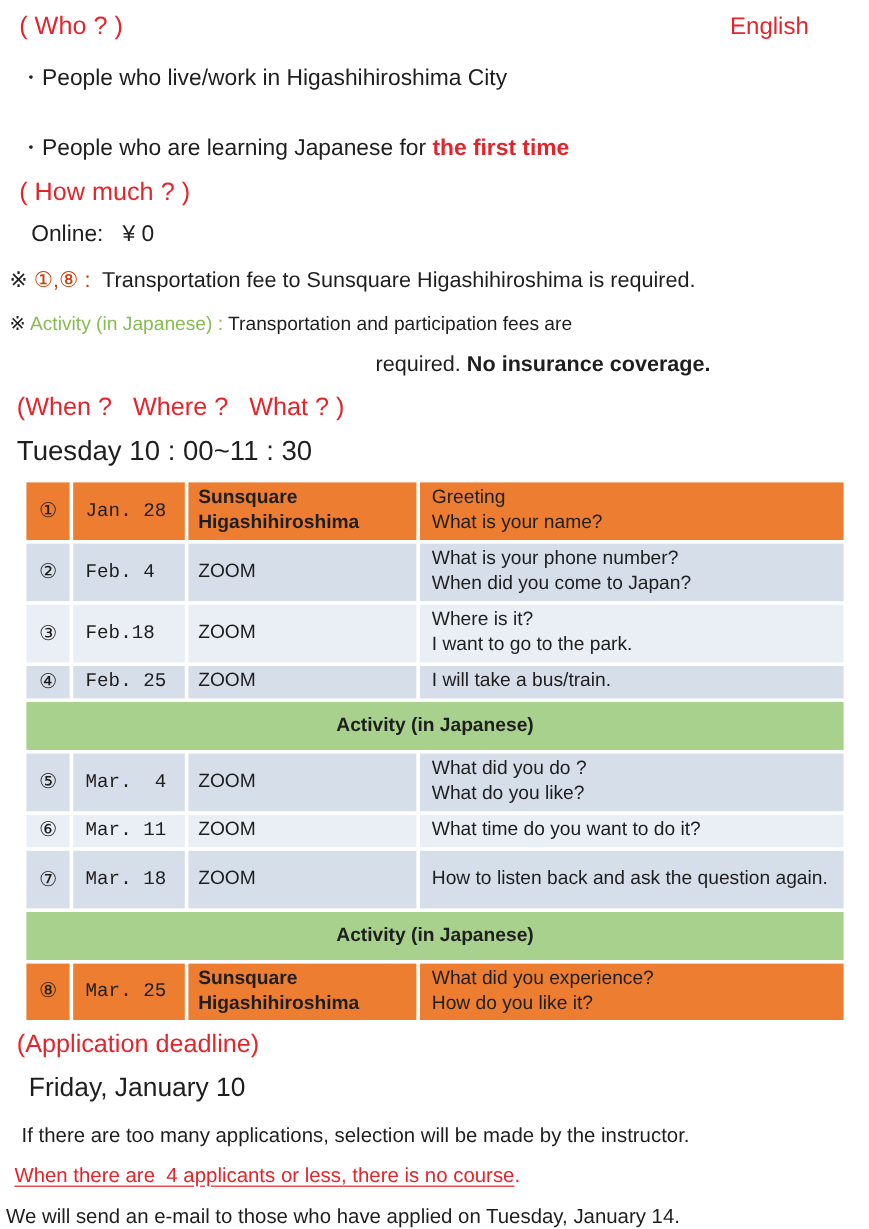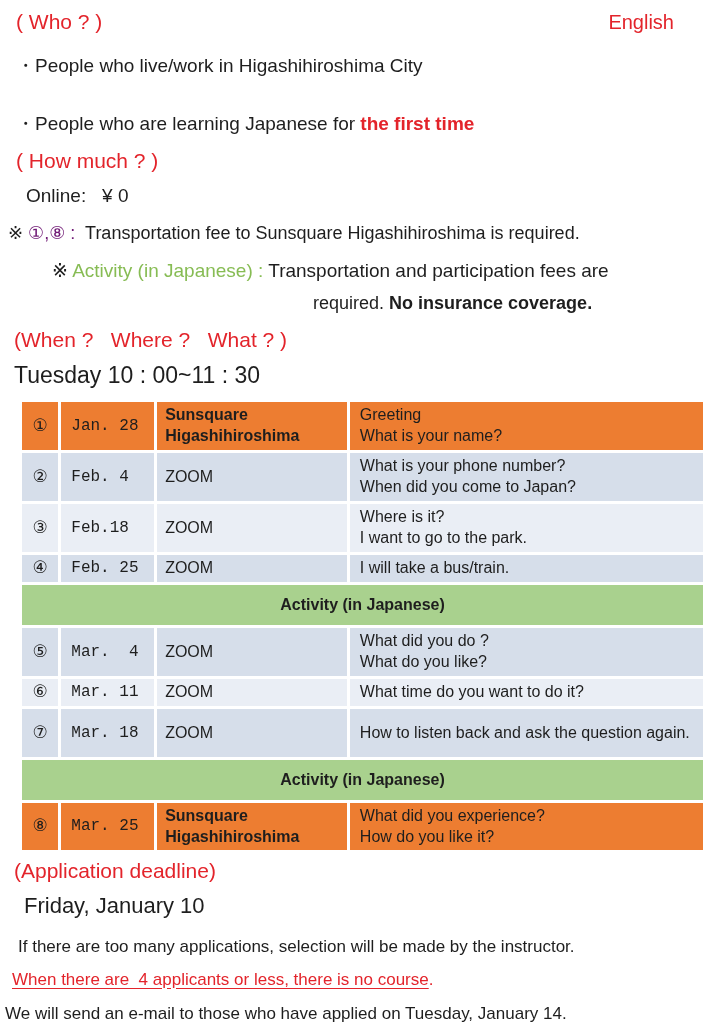--- a/index.html
+++ b/index.html
@@ -4,34 +4,34 @@
 <style>
   html,body{margin:0;padding:0;background:#ffffff;}
   body{
     width:724px;height:1024px;overflow:hidden;
     font-family:"Liberation Sans","DejaVu Sans",sans-serif;
     color:#1e1e1e;
   }
   .page{box-sizing:border-box;width:724px;height:1024px;padding-top:10px;position:relative;}
   .line{white-space:pre-wrap;}
   .red{color:#e3242b;}
-  .orange-text{color:#701a75;}
+  .orange-text{color:#c2410c;}
   .green-text{color:#87bc54;}
   .bold{font-weight:700;}
 
   .toprow{display:flex;justify-content:space-between;align-items:center;padding:0 50px 0 16px;}
   .h-who{font-size:21px;line-height:24px;}
   .h-english{font-size:20px;line-height:24px;}
 
   .bullet1{margin-top:20px;padding-left:16px;font-size:19px;line-height:24px;}
   .bullet2{margin-top:34px;padding-left:16px;font-size:19px;line-height:24px;}
   .h-howmuch{margin-top:12px;padding-left:16px;font-size:21px;line-height:26px;}
   .online{margin-top:10px;padding-left:26px;font-size:19px;line-height:24px;}
   .note1{margin-top:14px;padding-left:8px;font-size:18px;line-height:23px;}
-  .note2{margin-top:14px;padding-left:8px;font-size:19px;line-height:23px;margin-left:44px;}
+  .note2{margin-top:14px;padding-left:8px;font-size:16px;line-height:23px;}
   .note2cont{margin-top:10px;padding-left:313px;font-size:18px;line-height:23px;}
   .h-when{margin-top:12px;padding-left:14px;font-size:21px;line-height:26px;}
   .tuesday{margin-top:8px;padding-left:14px;font-size:23px;line-height:28px;}
 
   table.schedule-table{
     margin:10px 0 0 19px;
     border-collapse:separate;border-spacing:3px;
     table-layout:fixed;width:687px;
     font-size:16px;line-height:1.3;
   }

